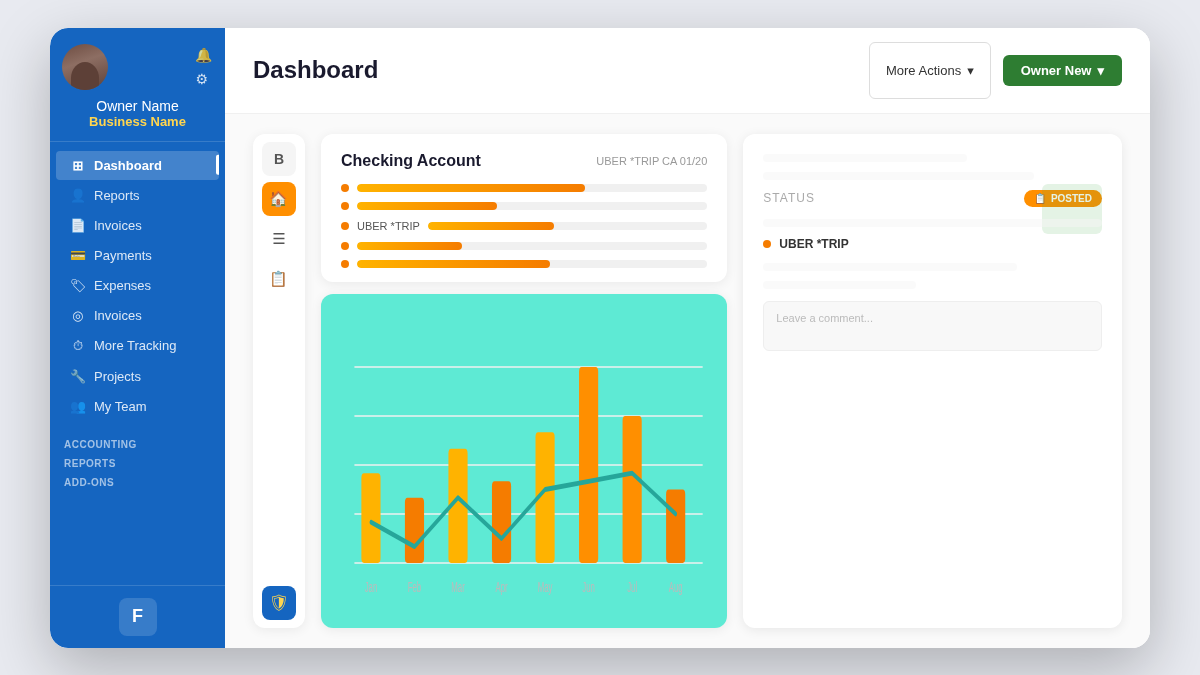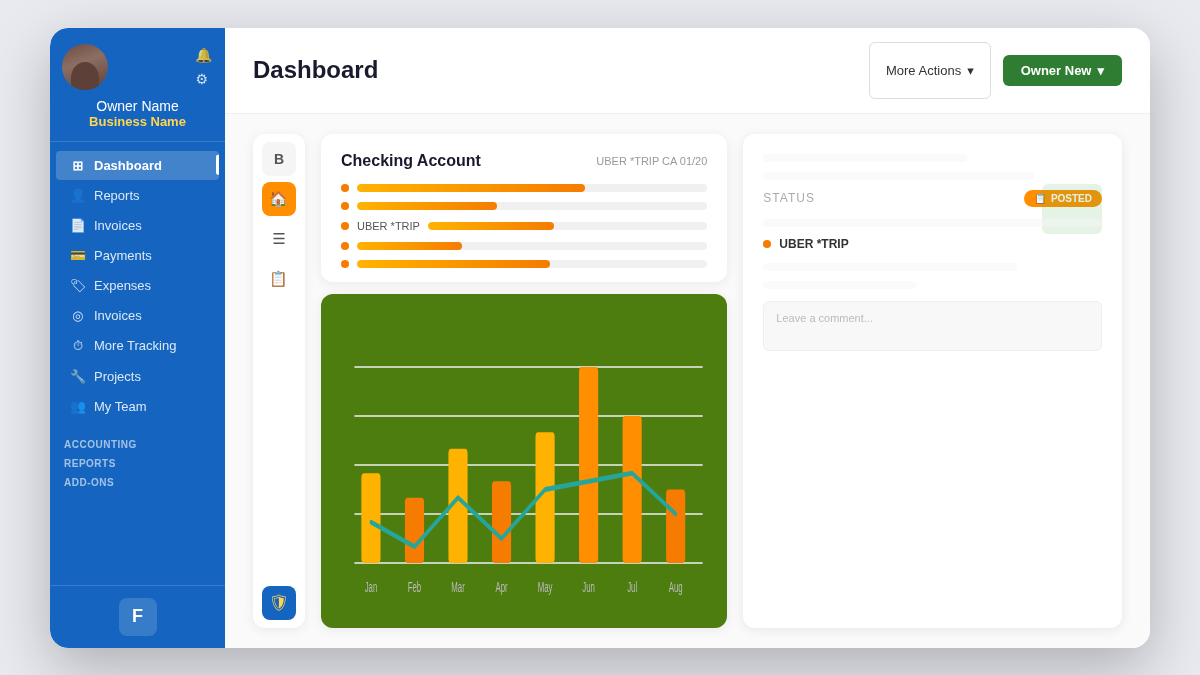--- a/index.html
+++ b/index.html
@@ -339,21 +339,21 @@
     }
 
     .row-label {
       font-size: 11px;
       color: #555;
       min-width: 60px;
     }
 
     
     .chart-card {
-      background: #4d7c0f;
+      background: #5eead4;
       border-radius: 12px;
       box-shadow: 0 2px 12px rgba(0,0,0,0.07);
       padding: 16px;
       flex: 1;
       display: flex;
       flex-direction: column;
     }
 
     .chart-area {
       flex: 1;

